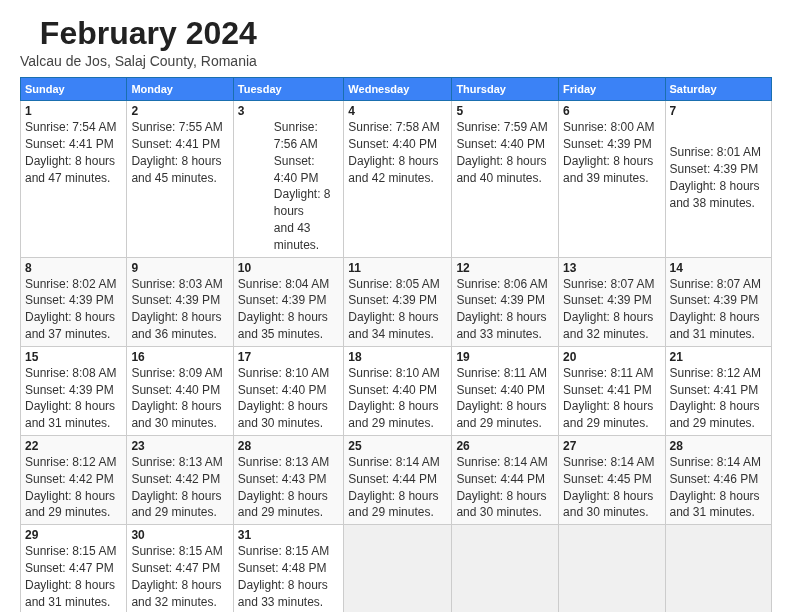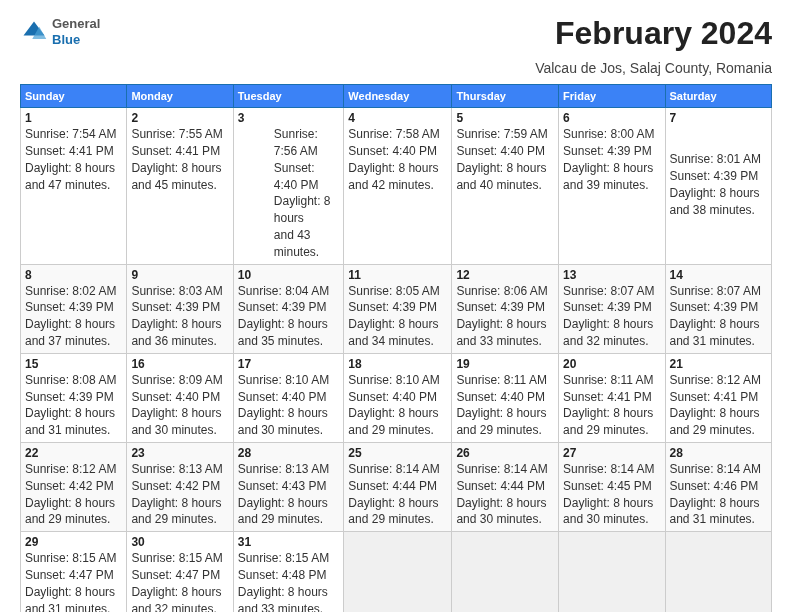--- a/index.html
+++ b/index.html
@@ -44,21 +44,21 @@
     }
     .main-title {
       font-size: 32px;
       font-weight: bold;
       color: #222;
       line-height: 1.1;
     }
     .subtitle {
       font-size: 14px;
       color: #444;
-      margin-top: 9px;
+      margin-top: 2px;
     }
     .calendar {
       flex: 1;
       border-collapse: collapse;
       width: 100%;
       font-size: 9.5px;
     }
     .calendar th {
       background-color: #3b82f6;
       color: white;
@@ -94,30 +94,20 @@
     }
     .row-norm td:not(.empty) {
       background: #ffffff;
     }
   </style>
 </head>
 <body>
 
 <div class="page">
   <div class="header">
-    <div class="logo">
-      <svg class="logo-icon" viewBox="0 0 32 32">
-        <polygon points="16,4 28,20 4,20" fill="#1a6faf"></polygon>
-        <polygon points="22,10 30,24 14,24" fill="#4a9fd4" opacity="0.7"></polygon>
-      </svg>
-      <div class="logo-text">
-        <span class="general">General</span><br>
-        <span class="blue">Blue</span>
-      </div>
-    </div>
     <div class="title-block">
       <div class="main-title">February 2024</div>
       <div class="subtitle">Valcau de Jos, Salaj County, Romania</div>
     </div>
   </div>
 
   <table class="calendar" id="cal-table">
     <thead>
       <tr id="col-headers">
           <th>Sunday</th>

